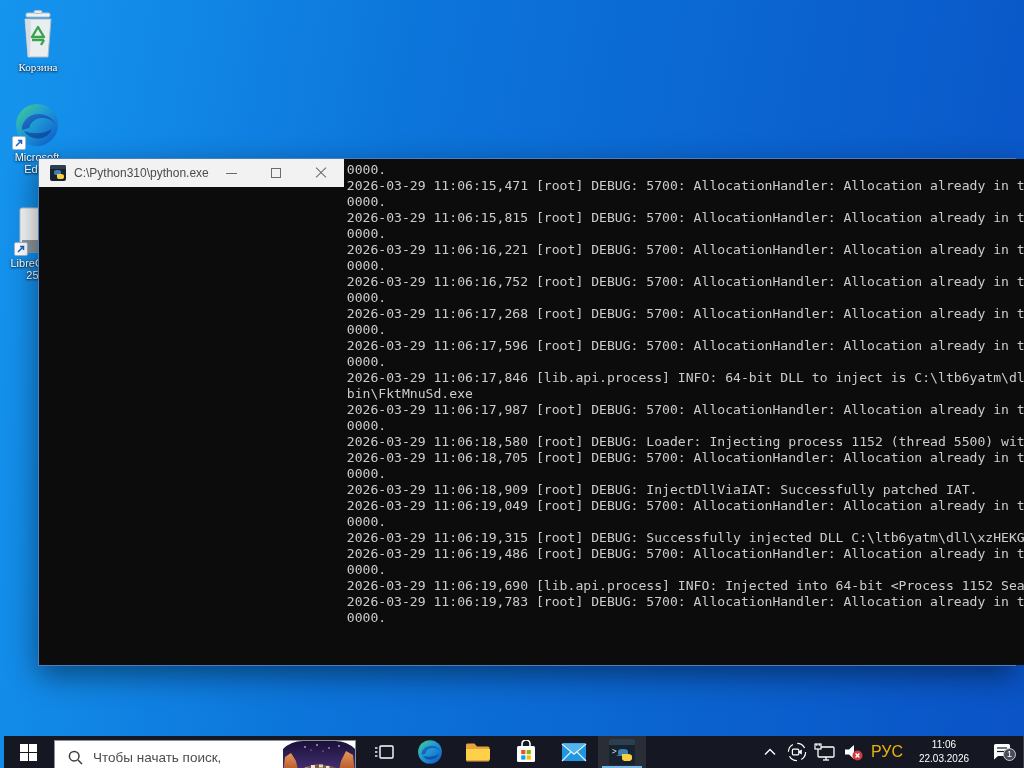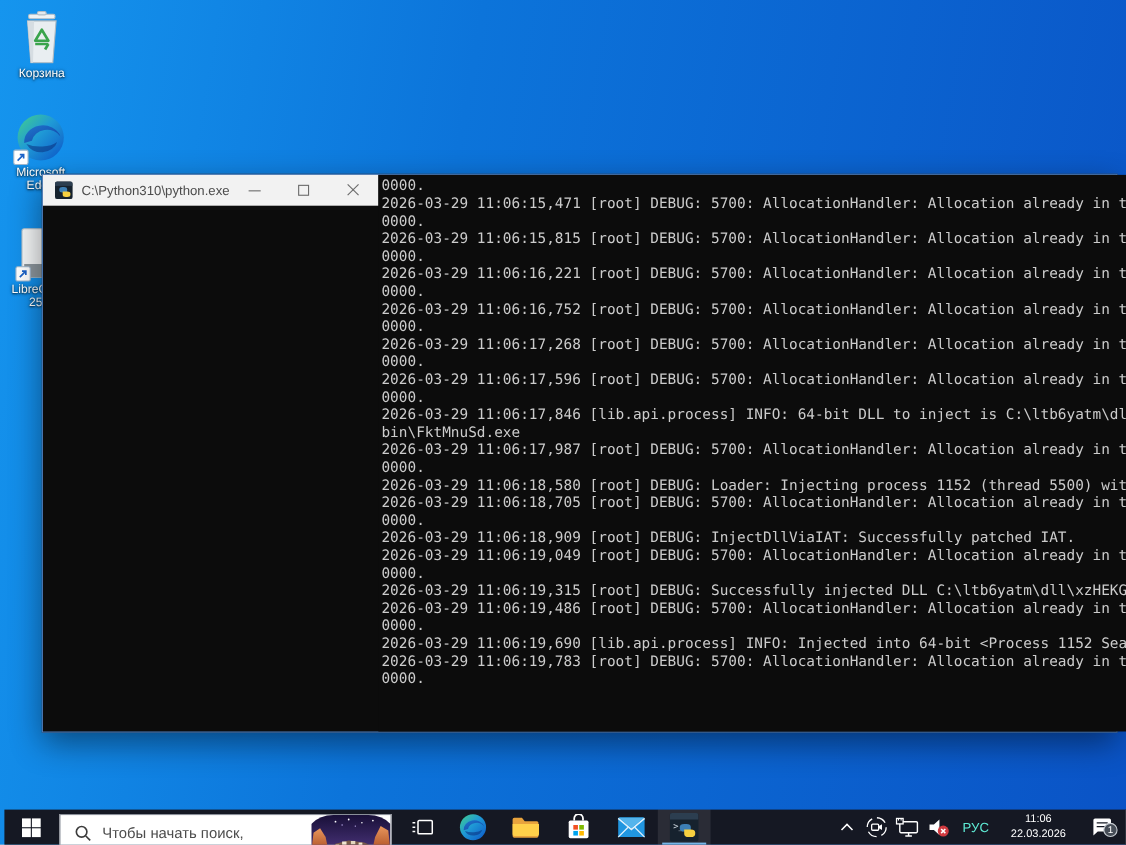--- a/index.html
+++ b/index.html
@@ -79,21 +79,21 @@
 
   .taskview { width:44px; margin-left:6px; }
   .appbtn { width:48px; }
   .appbtn.active { background:rgba(255,255,255,.09); }
   .appbtn.active:after {
     content:""; position:absolute; left:4px; right:4px; bottom:0; height:2px; background:#77b7e8;
   }
 
   .tray { margin-left:auto; display:flex; align-items:stretch; }
   .tray-btn { display:flex; align-items:center; justify-content:center; position:relative; }
-  .lang { width:40px; color:#5eead4; font-size:12px; }
+  .lang { width:40px; color:#eab308; font-size:16px; }
   .clock { width:74px; color:#fff; font-size:10px; text-align:center; line-height:14px; flex-direction:column; }
   .chev { width:26px; }
   .tray-ico { width:28px; }
   .ac { width:42px; }
   .ac-badge {
     position:absolute; right:7px; bottom:7px; width:13px; height:13px; border-radius:50%;
     background:#474e58; border:1px solid #c7ccd2; color:#fff; font-size:9px; line-height:11px; text-align:center;
   }
   .show-desktop { width:5px; border-left:1px solid #3c414c; }
 
@@ -101,21 +101,21 @@
   .py-ico { background:#16222e; border-radius:2px; position:relative; overflow:hidden; }
   .py-ico .bar { position:absolute; left:0; top:0; right:0; height:22%; background:#2c3e50; }
   .py-ico .b { position:absolute; background:#3d7fb5; border-radius:40% 40% 0 40%; }
   .py-ico .y { position:absolute; background:#f7d040; border-radius:0 40% 40% 40%; }
 </style>
 </head>
 <body>
 
 <div class="desktop">
 
-  <div class="desk-icon" style="left:6px; top:10px;">
+  <div class="desk-icon" style="left:6px; top:10px;font-family:Liberation Serif, serif;">
     <div class="glyph" style="width:42px;height:48px;">
       <svg width="42" height="48" viewBox="0 0 42 48">
         <rect x="9" y="3" width="24" height="4" rx="1.5" fill="#eef2f4" stroke="#b4bec6"></rect>
         <rect x="17" y="0.5" width="8" height="3" rx="1.5" fill="#e3e9ed" stroke="#b4bec6"></rect>
         <path d="M8 9 L34 9 L31 47 L11 47 Z" fill="#e9eef1" stroke="#aeb9c1"></path>
         <path d="M8 9 L14 9 L13 47 L11 47 Z" fill="#d6dde2"></path>
         <path d="M21 17 l6 10 h-12 z" fill="none" stroke="#3aa44c" stroke-width="2.4" stroke-linejoin="round"></path>
         <path d="M15 30 h12" stroke="#3aa44c" stroke-width="2.4"></path>
         <path d="M27 30 l-3 5" stroke="#3aa44c" stroke-width="2.4"></path>
       </svg>

